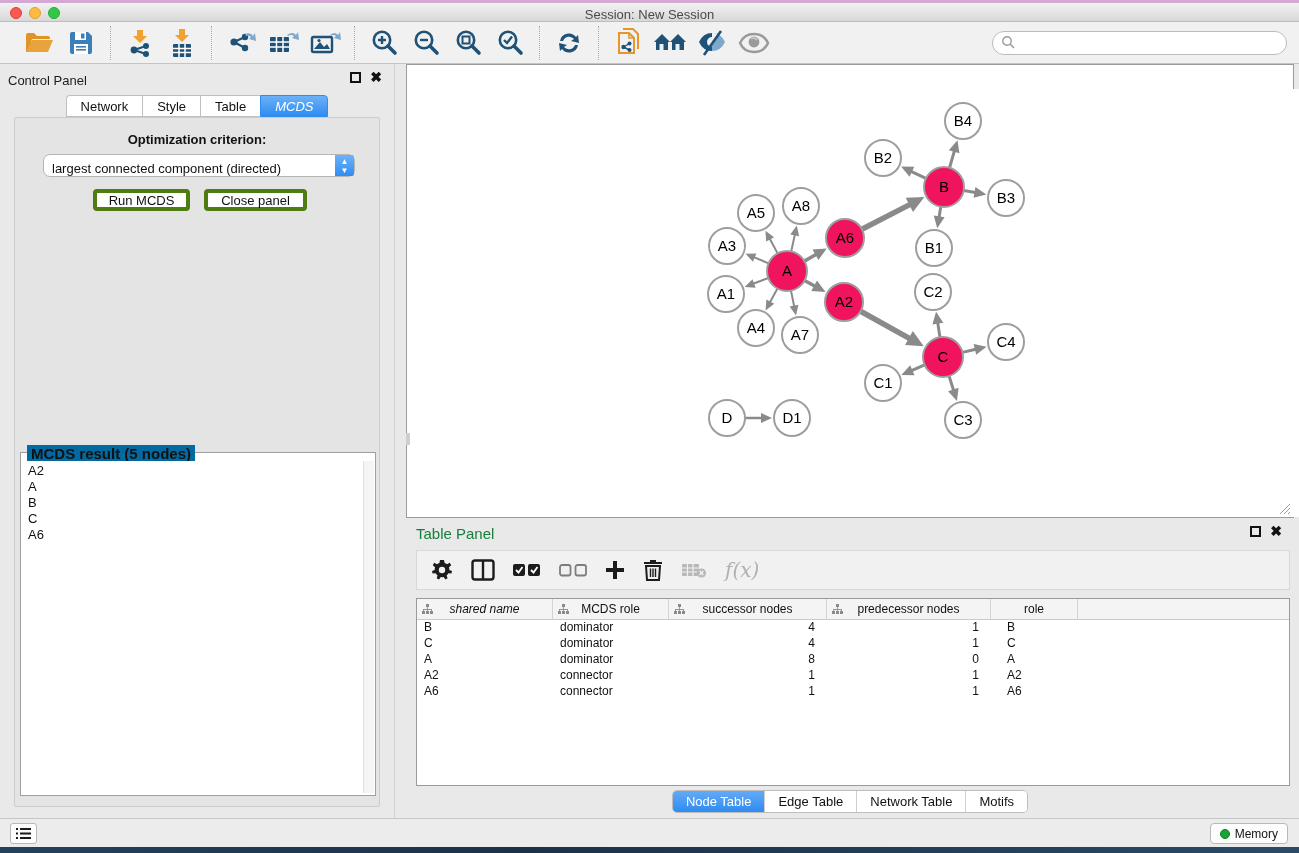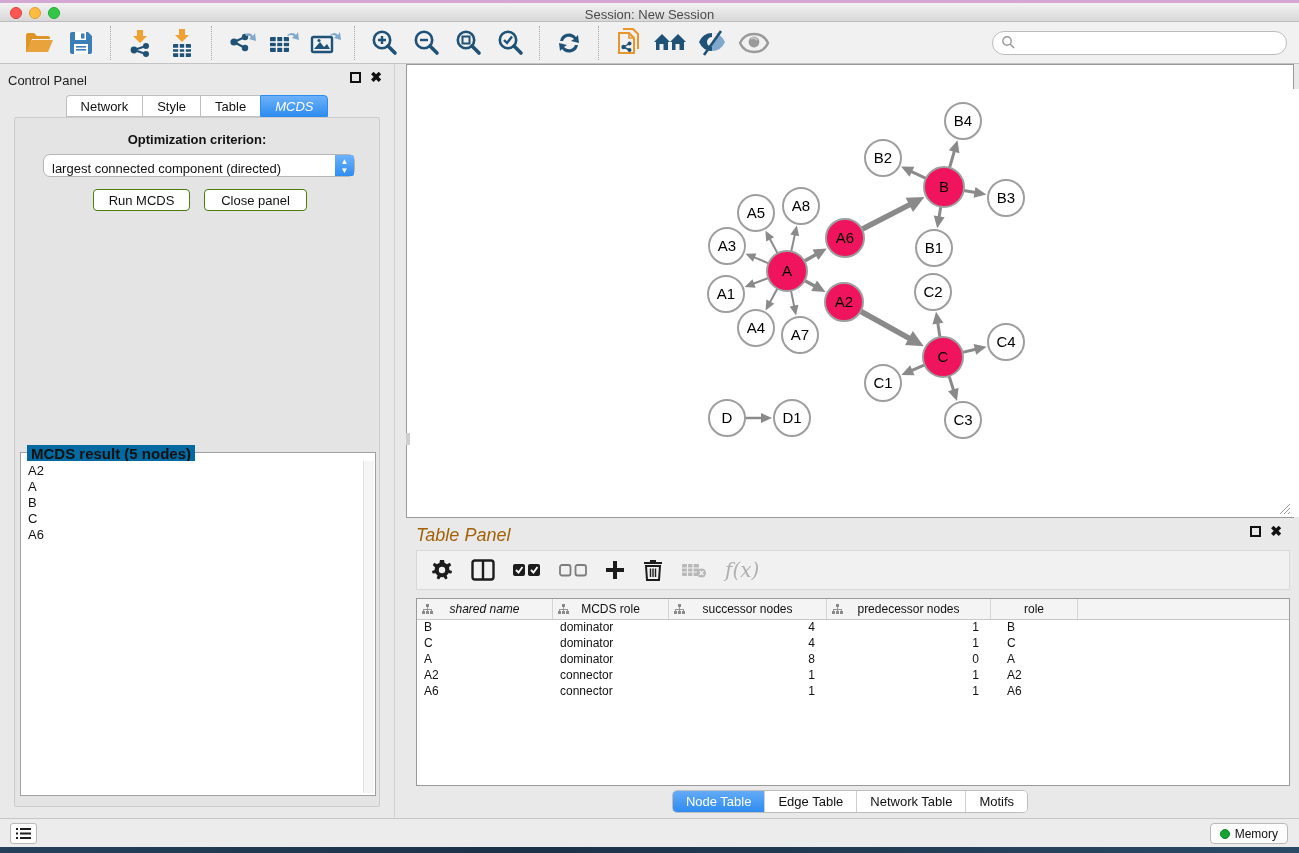--- a/index.html
+++ b/index.html
@@ -45,21 +45,21 @@
   .cp-tab.active { background:linear-gradient(#6cb1f8,#2e8cf0); color:#fff; border-color:#2e8cf0; }
   #cp-content { left:14px; top:53px; width:366px; height:690px; background:#E4E4E4;
     border:1px solid #cccccc; border-radius:2px; }
   #opt-label { top:14px; width:100%; text-align:center; font-size:13px; font-weight:bold; color:#111; }
   #criterion-select { left:28px; top:36px; width:312px; height:23px; background:#fff;
     border:1px solid #b5b5b5; border-radius:7px; display:flex; align-items:flex-end; }
   #criterion-value { flex:1; font-size:13px; color:#111; padding-left:8px; white-space:nowrap; }
   #select-stepper { width:19px; height:21px; background:linear-gradient(#6db2f9,#2f8df1);
     border-radius:0 2px 2px 0; color:#fff; font-size:8px; line-height:9px; text-align:center;
     display:flex; flex-direction:column; justify-content:center; }
-  .cp-button { position:absolute; top:71px; height:22px; background:#fff; border:1px solid #4d7c0f;
+  .cp-button { position:absolute; top:71px; height:22px; background:#fff; border:4px solid #4d7c0f;
     border-radius:4px; font-size:13px; color:#111; display:flex; align-items:center; justify-content:center; }
   #run-btn { left:78px; width:97px; }
   #close-panel-btn { left:189px; width:103px; }
   #mcds-fieldset { left:5px; top:334px; width:356px; height:344px; border:1px solid #a0a0a0; background:#fff; }
   #mcds-legend { position:absolute; left:6px; top:-8px; background:#0369a1; padding:0 4px;
     font-size:15px; color:#111;font-weight:bold; }
   #mcds-list { position:absolute; left:1px; top:8px; width:342px; height:332px; background:#fff;
     font-size:13px; color:#111; padding:2px 0 0 6px; line-height:16px; }
   #mcds-scroll { position:absolute; right:1px; top:8px; width:11px; height:332px;
     background:#f5f5f5; border-left:1px solid #e0e0e0; }
@@ -70,21 +70,21 @@
     background:linear-gradient(#efefef,#d8d8d8); border-bottom:1px solid #b3b3b3; }
   #net-lights { left:10px; top:6px; display:flex; gap:7px; }
   #net-title { width:100%; text-align:center; top:4px; font-size:13px; color:#333; }
   #net-canvas { left:0; top:24px; width:886px; height:428px; background:#fff;margin-left:15px; }
   #net-resize { right:2px; bottom:2px; }
   #net-lefthandle { left:-1px; top:368px; width:4px; height:12px; background:#cfcfcf; }
 
   
   #table-panel { left:406px; top:520px; width:888px; height:298px; background:#E9E9E9; }
   #tp-titlebar { left:10px; top:5px; width:872px; height:18px; }
-  #tp-title { font-size:18px; color:#a16207;font-style:italic; }
+  #tp-title { font-size:15px; color:#15803d; }
   #tp-toolbar { left:10px; top:30px; width:874px; height:40px; background:#f1f1f1;
     border:1px solid #d8d8d8; display:flex; align-items:center; gap:18px; padding-left:14px; }
   .tpi { display:flex; align-items:center; justify-content:center; height:30px; }
   #fx-icon { font-family:"DejaVu Serif", serif; font-style:italic; font-size:20px; color:#b0b0b0; }
   #data-table { left:10px; top:78px; width:874px; height:188px; background:#fff; border:1px solid #9a9a9a; overflow:hidden; }
   #tbl-header { display:flex; height:21px; background:#f4f4f4; border-bottom:1px solid #c9c9c9; }
   .th { display:flex; align-items:center; justify-content:center; gap:5px; font-size:12px; color:#111;
     border-right:1px solid #d4d4d4; position:relative; }
   .th .hicon { position:absolute; left:5px; top:5px; }
   .tr { display:flex; height:16px; font-size:12px; color:#111; }

